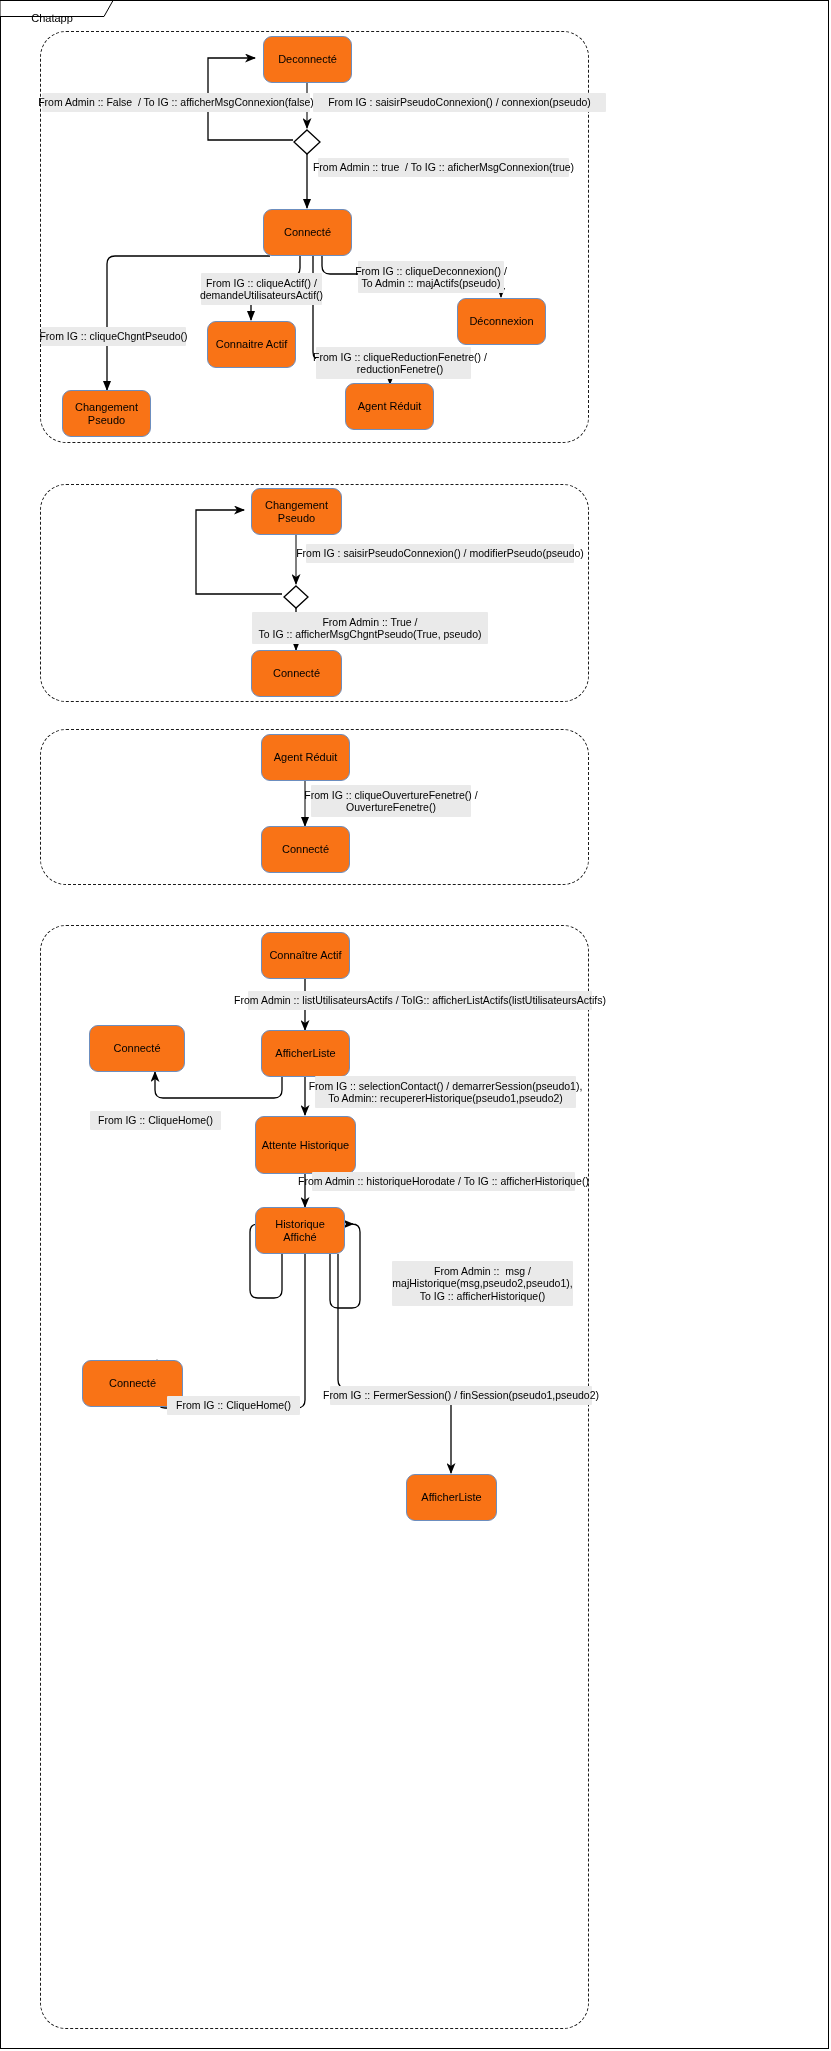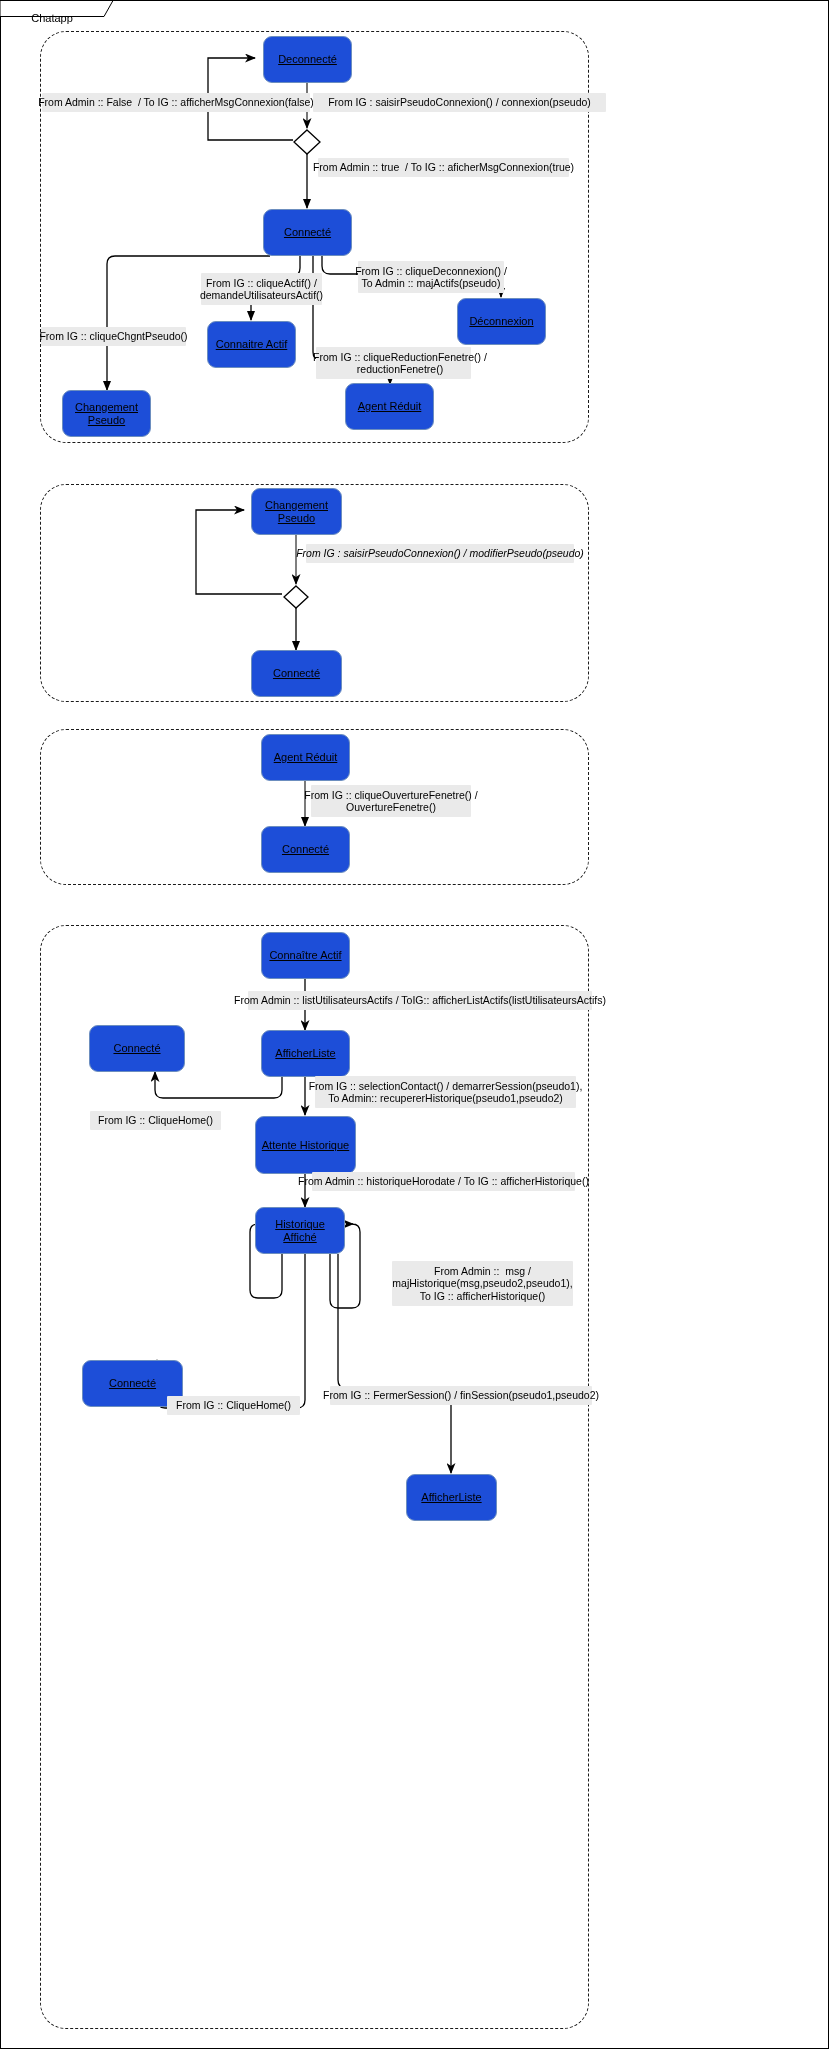--- a/index.html
+++ b/index.html
@@ -26,25 +26,24 @@
     font-size:11px;line-height:12px;color:#000;
   }
   
   .region{
     position:absolute;border:1.4px dashed #1a1a1a;border-radius:26px;
     box-sizing:border-box;background:transparent;
   }
   
   .node{
     position:absolute;box-sizing:border-box;
-    background:#1d4ed8;border:1px solid #6c8ebf;border-radius:9px;
+    background:#f97316;border:1px solid #6c8ebf;border-radius:9px;
     display:flex;align-items:center;justify-content:center;
     text-align:center;font-size:11px;line-height:13px;color:#000;
     padding:15px 4px;
-    text-decoration:underline;
   }
   
   .elabel{
     position:absolute;box-sizing:border-box;
     background:#eaeaea;color:#000;
     font-size:10.5px;line-height:12.5px;
     display:flex;align-items:center;justify-content:center;
     text-align:center;padding:2px 5px;white-space:pre;
     border-radius:1px;
   }
@@ -148,22 +147,24 @@
   <div class="elabel" style="left:316px;top:347px;width:155px;height:32px;padding-left:18px;">From IG :: cliqueReductionFenetre() /
 reductionFenetre()</div>
 
   <div class="region" style="left:40px;top:484px;width:549px;height:218px;"></div>
 
   <div class="node" style="left:251px;top:488px;width:91px;height:47px;">Changement Pseudo</div>
 
   <div class="node" style="left:251px;top:650px;width:91px;height:47px;">Connecté</div>
 
 
-  <div class="elabel" style="left:306px;top:544px;width:268px;height:19px;font-style:italic;">From IG : saisirPseudoConnexion() / modifierPseudo(pseudo)</div>
-
+  <div class="elabel" style="left:306px;top:544px;width:268px;height:19px;">From IG : saisirPseudoConnexion() / modifierPseudo(pseudo)</div>
+
+  <div class="elabel" style="left:252px;top:612px;width:236px;height:32px;">From Admin :: True /
+To IG :: afficherMsgChgntPseudo(True, pseudo)</div>
 
   <div class="region" style="left:40px;top:729px;width:549px;height:156px;"></div>
 
   <div class="node" style="left:261px;top:734px;width:89px;height:47px;">Agent Réduit</div>
 
   <div class="node" style="left:261px;top:826px;width:89px;height:47px;">Connecté</div>
 
   <div class="elabel" style="left:311px;top:785px;width:160px;height:32px;">From IG :: cliqueOuvertureFenetre() /
 OuvertureFenetre()</div>
 

